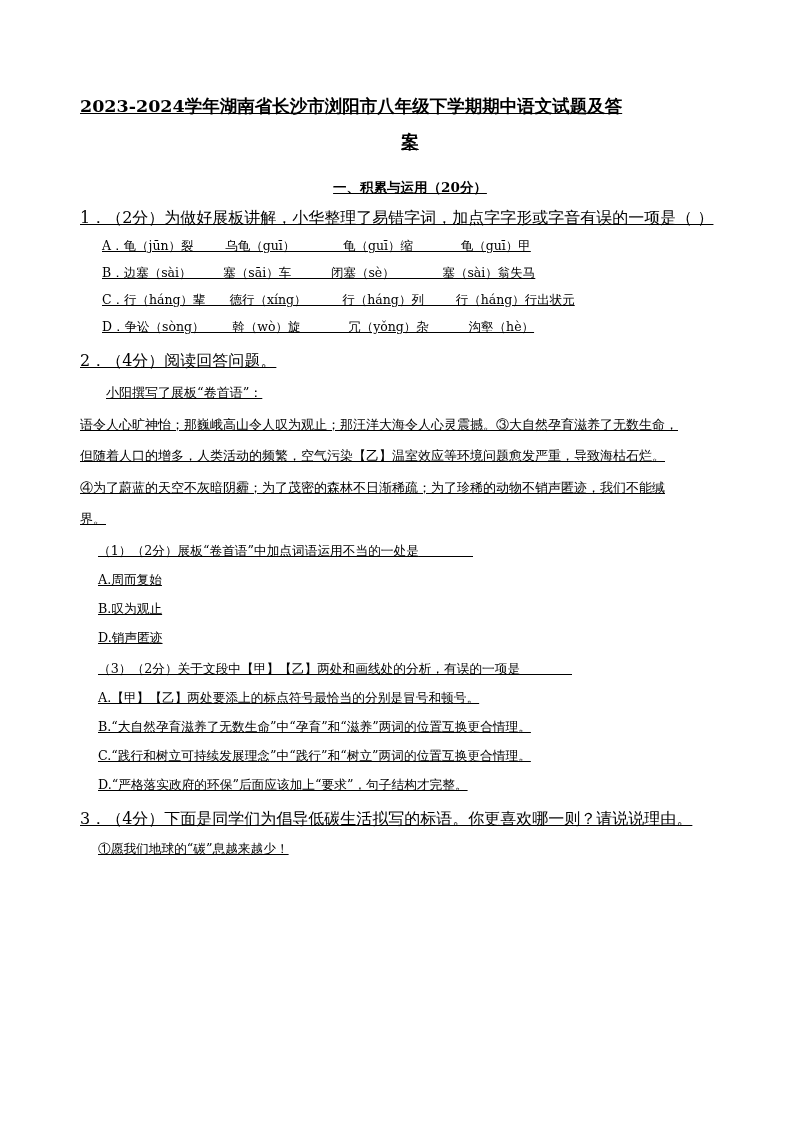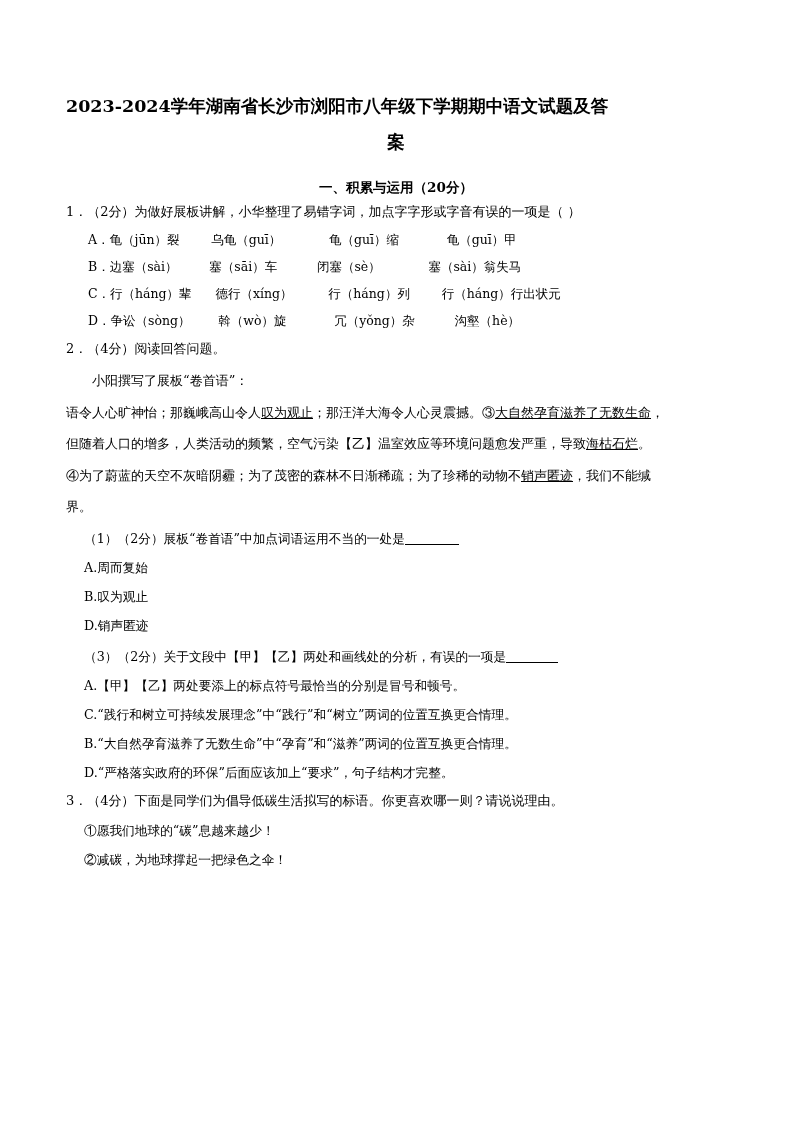--- a/index.html
+++ b/index.html
@@ -16,23 +16,24 @@
   }
   .page {
     position: relative;
     width: 793px;
     height: 1122px;
     padding: 0;
     box-sizing: border-box;
   }
   .content {
     position: absolute;
-    left: 66px;
+    left: 80px;
     top: 88px;
     width: 660px;
+    text-decoration: underline;
   }
   h1.doc-title {
     font-size: 17.5px;
     font-weight: bold;
     line-height: 36px;
     margin: 0 0 0 0;
     text-align: left;
     letter-spacing: 0px;
     font-family: "DejaVu Serif", "Liberation Serif", serif;
   }
@@ -42,23 +43,23 @@
   }
   .section-head {
     font-size: 13.5px;
     font-weight: bold;
     margin-top: 17px;
     margin-bottom: 0px;
     line-height: 20px;
     text-align: center;
   }
   .q {
-    font-size: 13px;
+    font-size: 16px;
     line-height: 28px;
-    margin-top: 1px;
+    margin-top: 7px;
   }
   .opts {
     font-size: 12.5px;
     line-height: 27px;
     margin-left: 22px;
   }
   .opt-row {
     display: block;
     white-space: pre;
   }
@@ -128,22 +129,21 @@
 
     <div class="body-para">界。</div>
 
     <div class="sub-q"><span>（1）（2分）展板“卷首语”中加点词语运用不当的一处是</span><span class="blank-line"></span></div>
     <div class="sub-opt">A.周而复始</div>
     <div class="sub-opt">B.叹为观止</div>
     <div class="sub-opt">D.销声匿迹</div>
 
     <div class="sub-q"><span>（3）（2分）关于文段中【甲】【乙】两处和画线处的分析，有误的一项是</span><span class="blank-line short"></span></div>
     <div class="sub-opt">A.【甲】【乙】两处要添上的标点符号最恰当的分别是冒号和顿号。</div>
+    <div class="sub-opt">B.“大自然孕育滋养了无数生命”中“孕育”和“滋养”两词的位置互换更合情理。</div>
     <div class="sub-opt">C.“践行和树立可持续发展理念”中“践行”和“树立”两词的位置互换更合情理。</div>
-    <div class="sub-opt">B.“大自然孕育滋养了无数生命”中“孕育”和“滋养”两词的位置互换更合情理。</div>
     <div class="sub-opt">D.“严格落实政府的环保”后面应该加上“要求”，句子结构才完整。</div>
 
     <div class="q">3．（4分）下面是同学们为倡导低碳生活拟写的标语。你更喜欢哪一则？请说说理由。</div>
     <div class="sub-opt">①愿我们地球的“碳”息越来越少！</div>
-    <div class="sub-opt">②减碳，为地球撑起一把绿色之伞！</div>
 
   </div>
 </div>
 
 </body></html>

